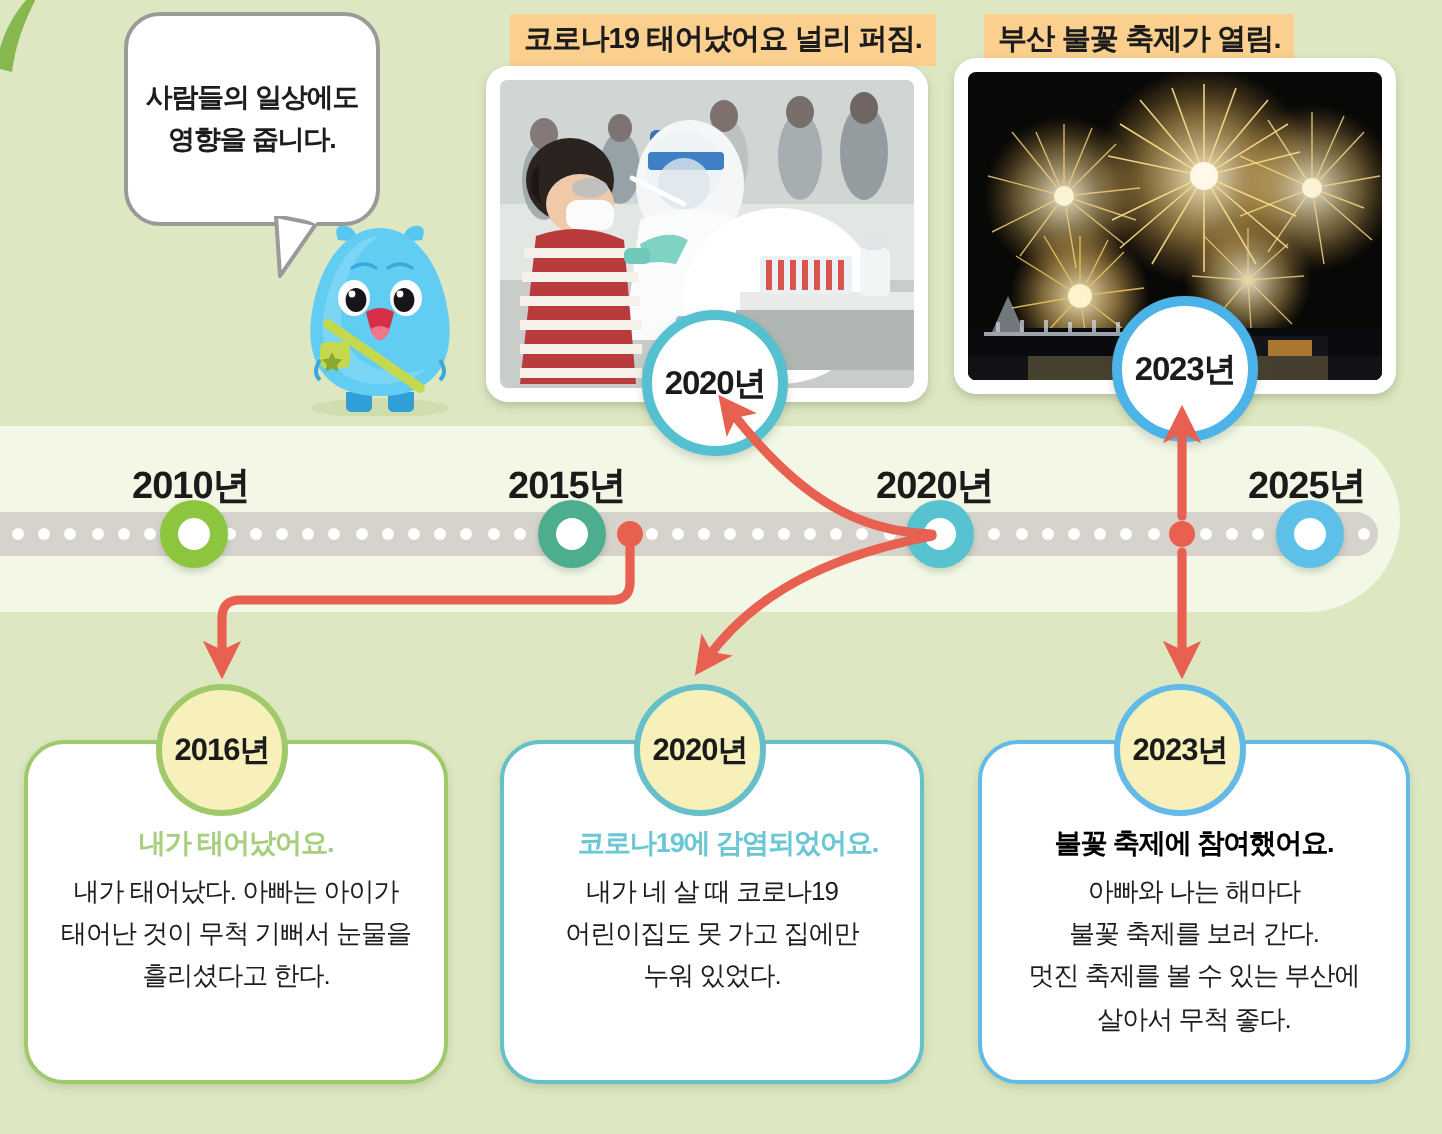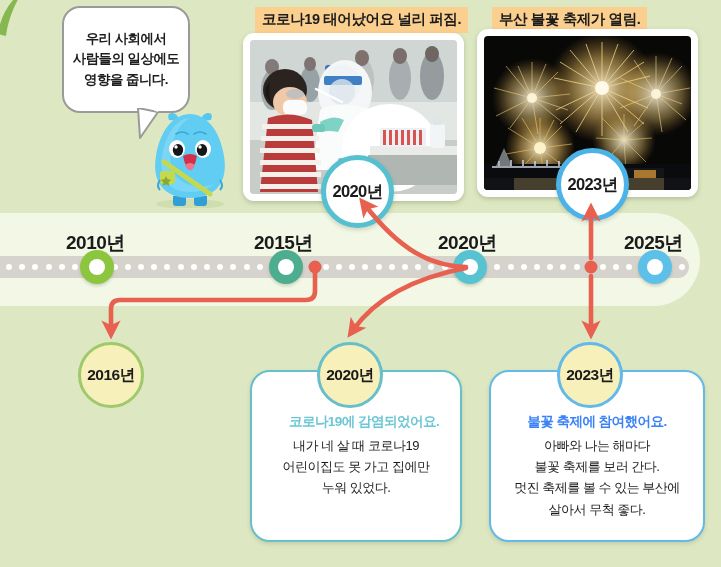--- a/index.html
+++ b/index.html
@@ -169,21 +169,21 @@
 
   .card-heading {
     position: absolute; left: 0; right: 0; top: 41px;
     text-align: center;
     font-size: 13.6px; font-weight: 700;
     letter-spacing: -0.6px;
     white-space: nowrap;
   }
   #head-2016 { color: #a8cf7f; }
   #head-2020 { color: #6cc7d4; padding-left: 16px; }
-  #head-2023 { color: #3b82f6; }
+  #head-2023 { color: #000000; }
 
   .card-body {
     position: absolute; left: 5px; right: 5px; top: 63px;
     text-align: center;
     font-size: 13px;
     font-weight: 400;
     color: #1d1d1d;
     line-height: 1.63;
     letter-spacing: -0.5px;
   }
@@ -199,21 +199,20 @@
   <div class="band-bottom"></div>
 
   <svg class="leaf-deco" viewBox="0 0 36 44">
     <path d="M2 42 C4 26 12 10 26 0 C18 14 12 28 10 44 Z" fill="#7cb342" opacity="0.9"></path>
   </svg>
 
   <div class="tag" id="tag-covid">코로나19 태어났어요 널리 퍼짐.</div>
   <div class="tag" id="tag-fireworks">부산 불꽃 축제가 열림.</div>
 
   <div class="bubble">
-    <div class="bubble-line">우리 사회에서</div>
     <div class="bubble-line">사람들의 일상에도</div>
     <div class="bubble-line">영향을 줍니다.</div>
   </div>
   <svg class="bubble-tail" viewBox="0 0 30 34">
     <path d="M2 0 L4 30 L22 4 Z" fill="#ffffff" stroke="#9a9a9a" stroke-width="2" stroke-linejoin="round"></path>
     <path d="M3 -4 L24 -4 L22 4 Z" fill="#ffffff"></path>
   </svg>
 
   <svg class="mascot" viewBox="0 0 100 100">
     <ellipse cx="50" cy="96" rx="34" ry="5" fill="#c9d9a8" opacity="0.75"></ellipse>
@@ -455,20 +454,28 @@
 
     <path d="M466 267 C430 266 400 250 365 205" stroke="#e8604f" stroke-width="4.6" fill="none" stroke-linecap="round" marker-end="url(#arrowRed)"></path>
 
     <path d="M466 268 C424 276 380 292 353 330" stroke="#e8604f" stroke-width="4.6" fill="none" stroke-linecap="round" marker-end="url(#arrowRed)"></path>
 
     <path d="M591 258 L591 212" stroke="#e8604f" stroke-width="4.6" fill="none" stroke-linecap="round" marker-end="url(#arrowRed)"></path>
     <path d="M591 276 L591 330" stroke="#e8604f" stroke-width="4.6" fill="none" stroke-linecap="round" marker-end="url(#arrowRed)"></path>
     <circle cx="591" cy="267" r="6.5" fill="#e8604f"></circle>
   </svg>
 
+  <div class="card" id="card-2016">
+    <div class="card-heading" id="head-2016">내가 태어났어요.</div>
+    <div class="card-body">
+      <div>내가 태어났다. 아빠는 아이가</div>
+      <div>태어난 것이 무척 기뻐서 눈물을</div>
+      <div>흘리셨다고 한다.</div>
+    </div>
+  </div>
   <div class="card-badge" id="badge-card-2016">2016년</div>
 
   <div class="card" id="card-2020">
     <div class="card-heading" id="head-2020">코로나19에 감염되었어요.</div>
     <div class="card-body">
       <div>내가 네 살 때 코로나19</div>
       <div>어린이집도 못 가고 집에만</div>
       <div>누워 있었다.</div>
     </div>
   </div>

